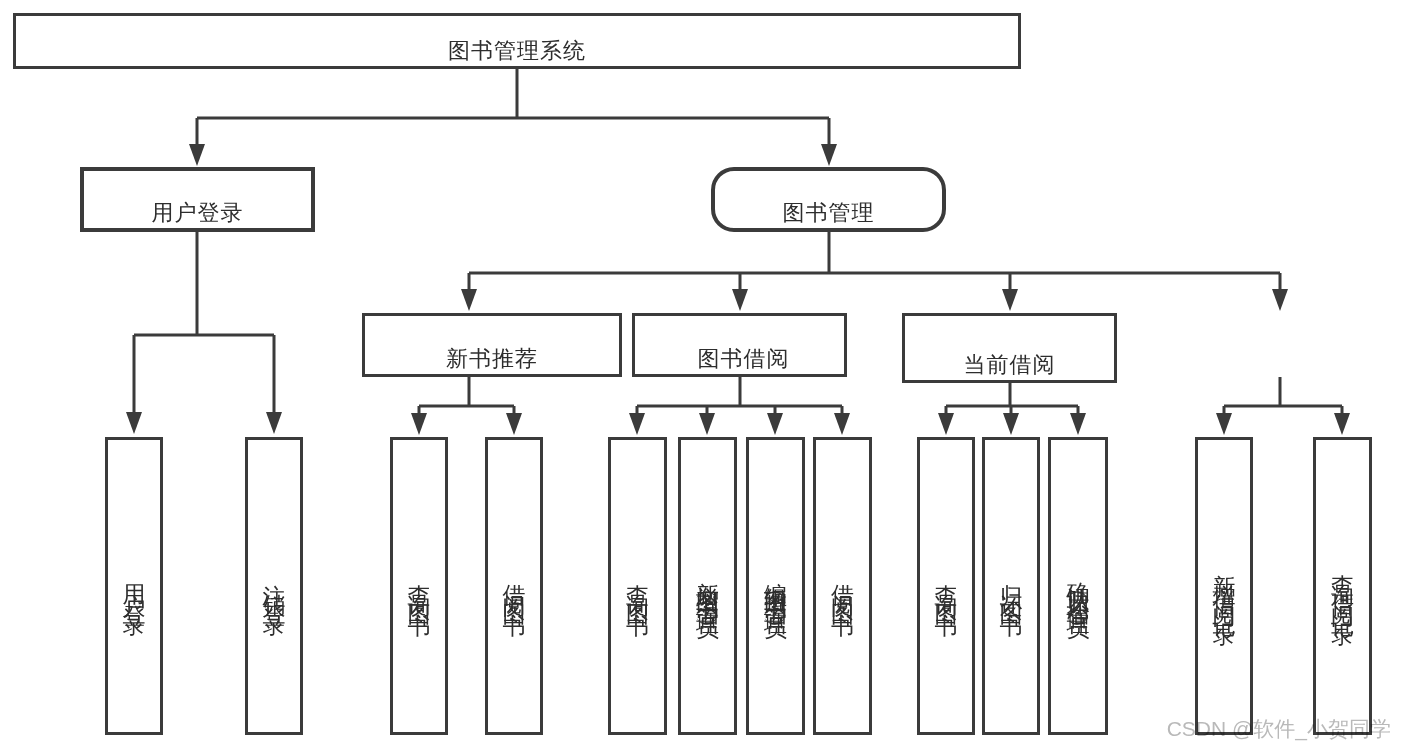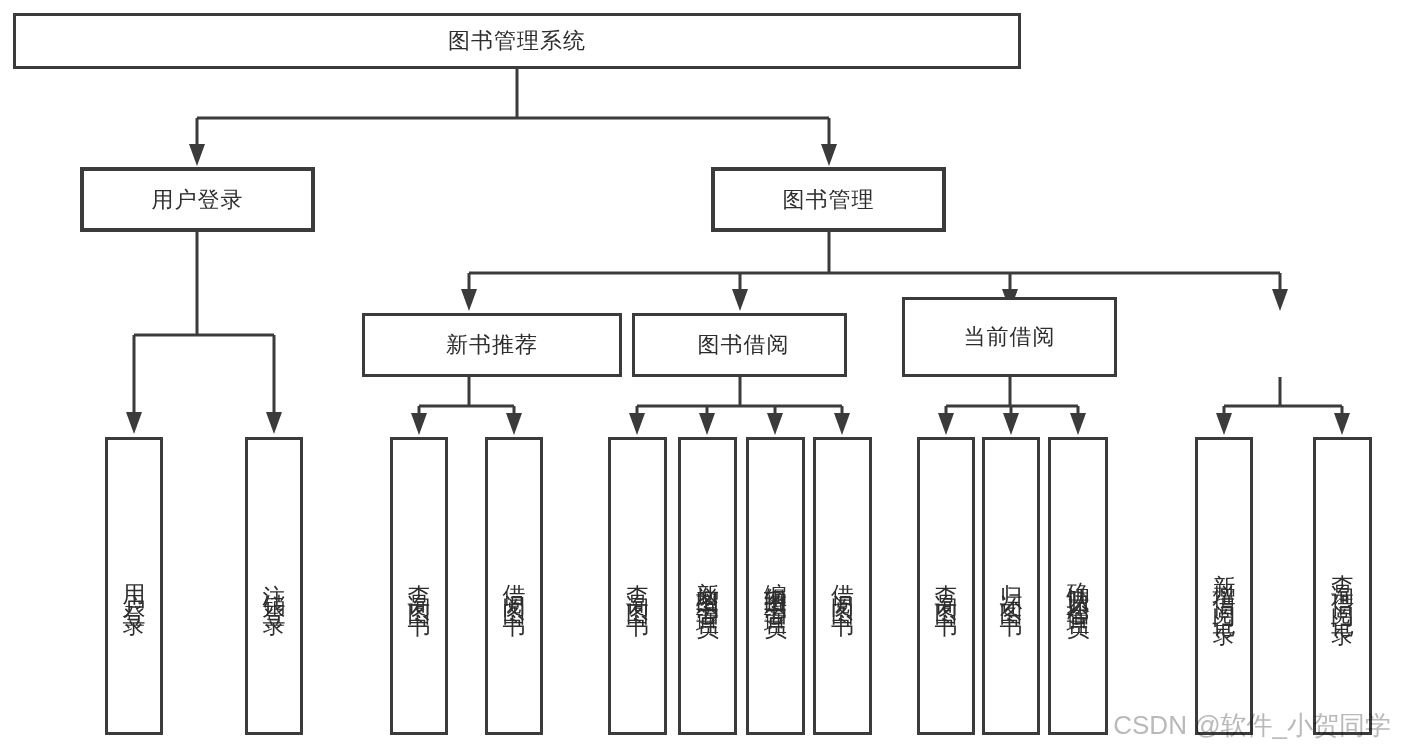--- a/index.html
+++ b/index.html
@@ -18,31 +18,31 @@
   .canvas{position:relative;width:1405px;height:747px;background:var(--box-bg);}
   svg.connectors{position:absolute;left:0;top:0;z-index:0;}
   svg.connectors path{stroke:var(--line);stroke-width:3;fill:none;}
   svg.connectors polygon{fill:var(--line);stroke:none;}
   .node{
     position:absolute;z-index:1;background:var(--box-bg);
     border:3px solid var(--line);
     display:flex;align-items:center;justify-content:center;
     color:var(--text);
   }
-  .hbox{font-size:22px;letter-spacing:1px;}
+  .hbox{font-size:22px;letter-spacing:1px;align-items:flex-end;}
   .lvl2{border-width:4px;}
   .vbox span{
     writing-mode:vertical-rl;text-orientation:mixed;
     font-size:23px;letter-spacing:10px;line-height:1;
     display:block;
   }
   .vbox span.tight{letter-spacing:5px;}
   .watermark{
     position:absolute;right:14px;bottom:4px;z-index:2;
-    font-size:26px;color:var(--watermark);
+    font-size:21px;color:var(--watermark);
     mix-blend-mode:multiply;pointer-events:none;white-space:nowrap;margin-top:36px;
   }
 </style>
 </head>
 <body>
 
 <div class="canvas">
 
   <svg class="connectors" width="1405" height="747" viewBox="0 0 1405 747" aria-hidden="true">
 
@@ -80,31 +80,31 @@
     <polygon points="1334,413 1350,413 1342,435"></polygon>
   </svg>
 
   <div class="node hbox" style="left:13px;top:13px;width:1008px;height:56px;">
     <span>图书管理系统</span>
   </div>
 
   <div class="node hbox lvl2" style="left:80px;top:167px;width:235px;height:65px;">
     <span>用户登录</span>
   </div>
-  <div class="node hbox lvl2" style="left:711px;top:167px;width:235px;height:65px;">
+  <div class="node hbox lvl2" style="left:711px;top:167px;width:235px;height:65px;border-radius:23px;">
     <span>图书管理</span>
   </div>
 
   <div class="node hbox" style="left:362px;top:313px;width:260px;height:64px;">
     <span>新书推荐</span>
   </div>
   <div class="node hbox" style="left:632px;top:313px;width:215px;height:64px;padding-left:8px;">
     <span>图书借阅</span>
   </div>
-  <div class="node hbox" style="left:902px;top:297px;width:215px;height:80px;">
+  <div class="node hbox" style="left:902px;top:313px;width:215px;height:70px;">
     <span>当前借阅</span>
   </div>
 
   <div class="node vbox" style="left:105px;top:437px;width:58px;height:298px;">
     <span>用户登录</span>
   </div>
   <div class="node vbox" style="left:245px;top:437px;width:58px;height:298px;">
     <span>注销登录</span>
   </div>
 

